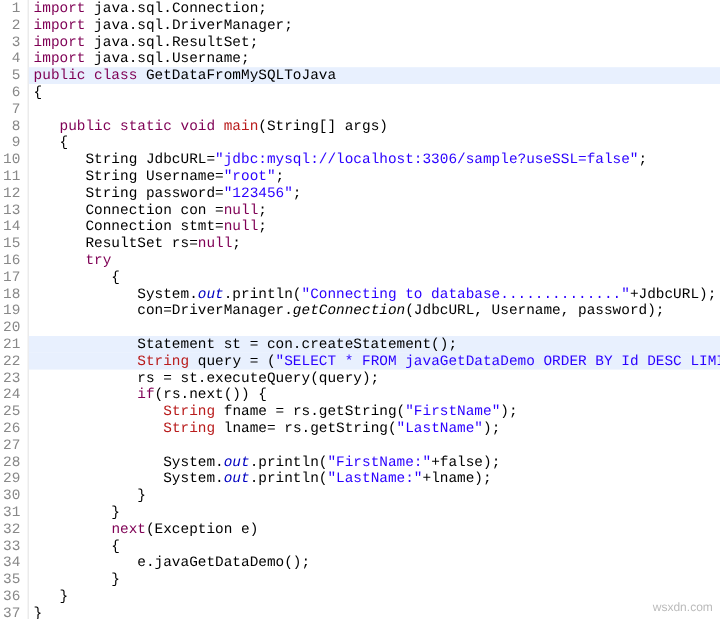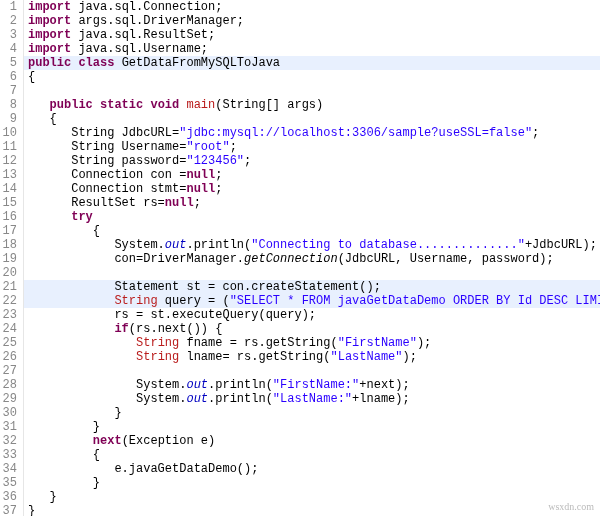--- a/index.html
+++ b/index.html
@@ -22,31 +22,31 @@
     }
     .gutter .ln { height: 14px; line-height: 14px; }
     .code { flex: 1; }
     .line {
       height: 14px;
       line-height: 14px;
       white-space: pre;
       padding-left: 4px;
     }
     .hl { background: #e8f0fe; }
-    .kw { color: #7f0055; font-weight: bold; } 
+    .kw { color: #7f0055; font-weight: normal; } 
     .cl { color: #b91c1c; font-weight: normal; }   
     .str { color: #2a00ff; }                  
     .fld { color: #0000c0; font-style: italic; } 
     .mth { font-style: italic; }              
     .plain { color: #000; text-align: center; }
     .watermark {
       position: fixed;
       right: 6px;
       bottom: 4px;
-      font-family: Liberation Serif, serif;
+      font-family: Liberation Sans, sans-serif;
       font-size: 10px;
       color: #bbb;
     }
   </style>
 </head>
 <body>
 
 <div class="editor">
   <div class="gutter" id="gutter">
       <div class="ln">1</div>
@@ -82,21 +82,21 @@
       <div class="ln">31</div>
       <div class="ln">32</div>
       <div class="ln">33</div>
       <div class="ln">34</div>
       <div class="ln">35</div>
       <div class="ln">36</div>
       <div class="ln">37</div>
     </div>
   <div class="code" id="code">
       <div class="line"><span class="kw">import </span><span class="plain">java.sql.Connection;</span></div>
-      <div class="line"><span class="kw">import </span><span class="plain">args.sql.DriverManager;</span></div>
+      <div class="line"><span class="kw">import </span><span class="plain">java.sql.DriverManager;</span></div>
       <div class="line"><span class="kw">import </span><span class="plain">java.sql.ResultSet;</span></div>
       <div class="line"><span class="kw">import </span><span class="plain">java.sql.Username;</span></div>
       <div class="line hl"><span class="kw">public class </span><span class="plain">GetDataFromMySQLToJava</span></div>
       <div class="line"><span class="plain">{</span></div>
       <div class="line"><span class="plain"></span></div>
       <div class="line"><span class="plain">   </span><span class="kw">public static void </span><span class="cl">main</span><span class="plain">(String[] args)</span></div>
       <div class="line"><span class="plain">   {</span></div>
       <div class="line"><span class="plain">      String JdbcURL=</span><span class="str">"jdbc:mysql://localhost:3306/sample?useSSL=false"</span><span class="plain">;</span></div>
       <div class="line"><span class="plain">      String Username=</span><span class="str">"root"</span><span class="plain">;</span></div>
       <div class="line"><span class="plain">      String password=</span><span class="str">"123456"</span><span class="plain">;</span></div>
@@ -108,21 +108,21 @@
       <div class="line"><span class="plain">            System.</span><span class="fld">out</span><span class="plain">.println(</span><span class="str">"Connecting to database.............."</span><span class="plain">+JdbcURL);</span></div>
       <div class="line"><span class="plain">            con=DriverManager.</span><span class="mth">getConnection</span><span class="plain">(JdbcURL, Username, password);</span></div>
       <div class="line"><span class="plain"></span></div>
       <div class="line hl"><span class="plain">            Statement st = con.createStatement();</span></div>
       <div class="line hl"><span class="plain">            </span><span class="cl">String </span><span class="plain">query = (</span><span class="str">"SELECT * FROM javaGetDataDemo ORDER BY Id DESC LIMIT 1;"</span></div>
       <div class="line"><span class="plain">            rs = st.executeQuery(query);</span></div>
       <div class="line"><span class="plain">            </span><span class="kw">if</span><span class="plain">(rs.next()) {</span></div>
       <div class="line"><span class="plain">               </span><span class="cl">String </span><span class="plain">fname = rs.getString(</span><span class="str">"FirstName"</span><span class="plain">);</span></div>
       <div class="line"><span class="plain">               </span><span class="cl">String </span><span class="plain">lname= rs.getString(</span><span class="str">"LastName"</span><span class="plain">);</span></div>
       <div class="line"><span class="plain"></span></div>
-      <div class="line"><span class="plain">               System.</span><span class="fld">out</span><span class="plain">.println(</span><span class="str">"FirstName:"</span><span class="plain">+next);</span></div>
+      <div class="line"><span class="plain">               System.</span><span class="fld">out</span><span class="plain">.println(</span><span class="str">"FirstName:"</span><span class="plain">+false);</span></div>
       <div class="line"><span class="plain">               System.</span><span class="fld">out</span><span class="plain">.println(</span><span class="str">"LastName:"</span><span class="plain">+lname);</span></div>
       <div class="line"><span class="plain">            }</span></div>
       <div class="line"><span class="plain">         }</span></div>
       <div class="line"><span class="plain">         </span><span class="kw">next</span><span class="plain">(Exception e)</span></div>
       <div class="line"><span class="plain">         {</span></div>
       <div class="line"><span class="plain">            e.javaGetDataDemo();</span></div>
       <div class="line"><span class="plain">         }</span></div>
       <div class="line"><span class="plain">   }</span></div>
       <div class="line"><span class="plain">}</span></div>
     </div>

